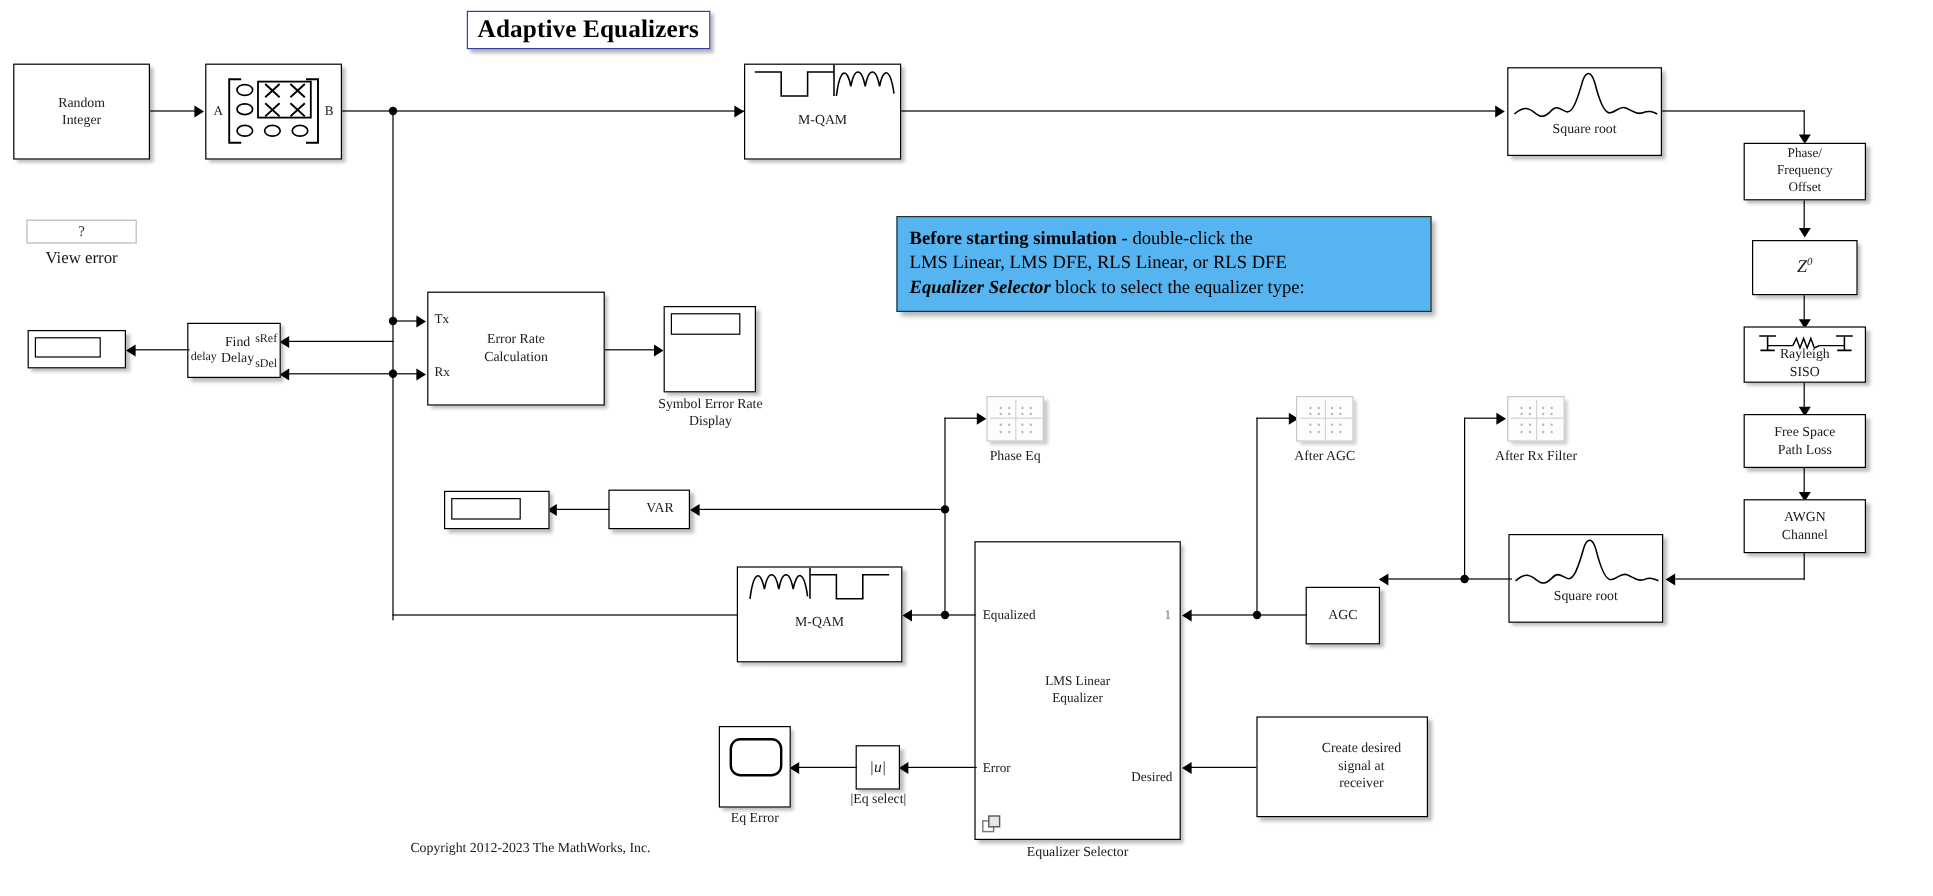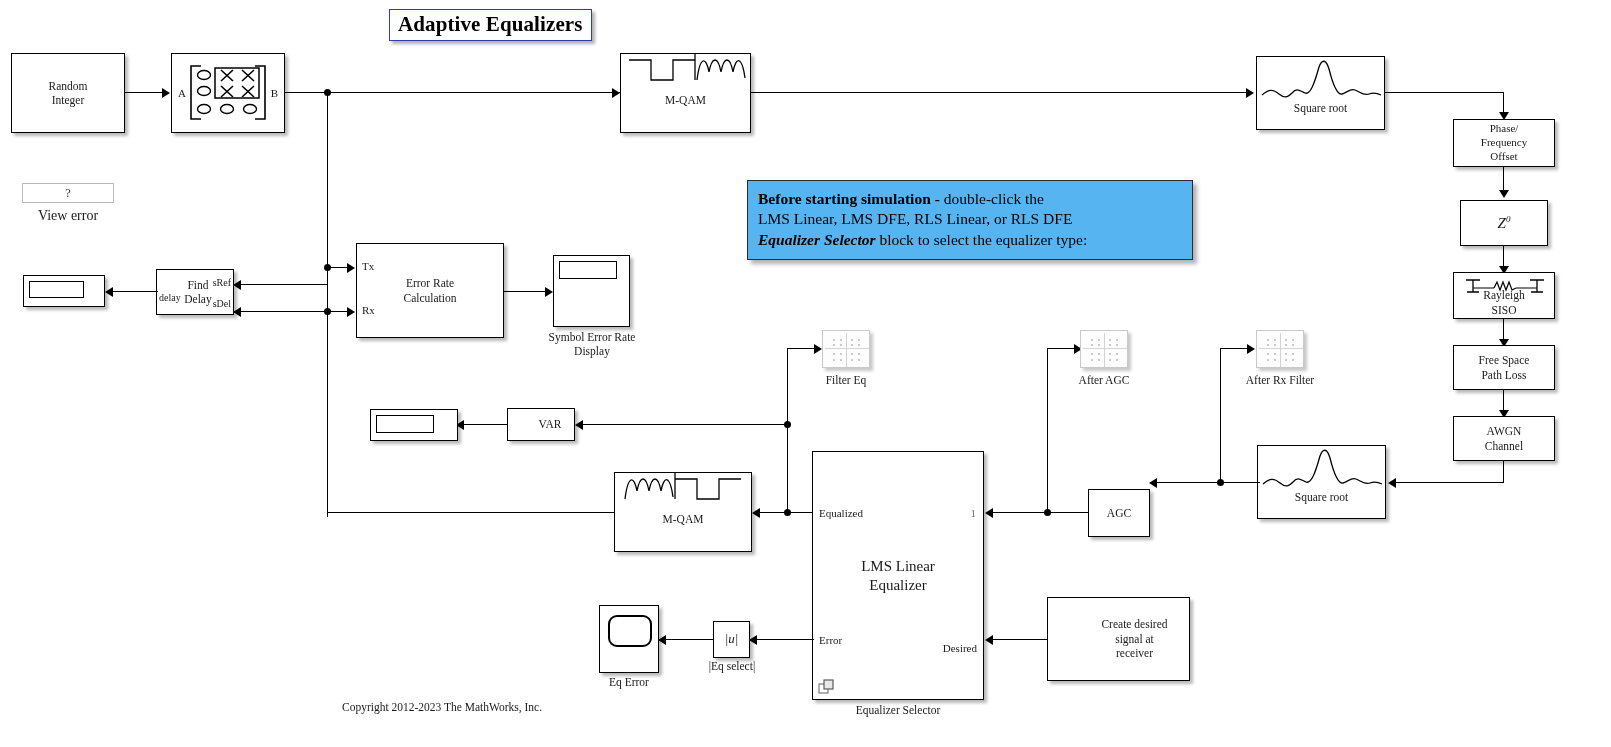--- a/index.html
+++ b/index.html
@@ -346,21 +346,21 @@
         <circle cx="11" cy="29" r="1"></circle>
           <circle cx="18" cy="29" r="1"></circle>
           <circle cx="29" cy="29" r="1"></circle>
           <circle cx="36" cy="29" r="1"></circle>
       </g>
     </svg>
   </div>
   <div class="cap" style="left:1040px; top:373px; width:128px;">After AGC</div>
 
   <div class="blk" style="left:812px; top:451px; width:172px; height:249px;">
-    <span class="lbl" style="font-size:15px;">LMS Linear
+    <span class="lbl" style="font-size:11px;">LMS Linear
 Equalizer</span>
     <span class="port" style="left:6px; top:55px;">Equalized</span>
     <span class="port" style="left:6px; top:182px;">Error</span>
     <span class="port port-gray" style="right:7px; top:55px;">1</span>
     <span class="port" style="right:6px; top:190px;">Desired</span>
     <svg class="variant-badge" style="left:5px; bottom:4px;" width="18" height="16" viewBox="0 0 18 16">
       <rect x="1" y="5" width="9" height="9" fill="#fff" stroke="#7a7a7a" stroke-width="1.2"></rect>
       <rect x="6" y="1" width="9" height="9" fill="#e8e8e8" stroke="#5a5a5a" stroke-width="1.2"></rect>
     </svg>
   </div>
@@ -393,21 +393,21 @@
           <circle cx="18" cy="23" r="1"></circle>
           <circle cx="29" cy="23" r="1"></circle>
           <circle cx="36" cy="23" r="1"></circle>
         <circle cx="11" cy="29" r="1"></circle>
           <circle cx="18" cy="29" r="1"></circle>
           <circle cx="29" cy="29" r="1"></circle>
           <circle cx="36" cy="29" r="1"></circle>
       </g>
     </svg>
   </div>
-  <div class="cap" style="left:782px; top:373px; width:128px;">Filter Eq</div>
+  <div class="cap" style="left:782px; top:373px; width:128px;">Phase Eq</div>
 
   <div class="blk" style="left:507px; top:408px; width:68px; height:33px;padding-left:18px;">
     <span class="lbl">VAR</span>
   </div>
   <div class="wire wh" style="left:463px; top:424px; width:45px;"></div>
   <div class="arrow ar-left" style="left:456px; top:420px;"></div>
 
   <div class="blk" style="left:370px; top:409px; width:88px; height:32px;">
     <div class="display-inner" style="left:5px; top:5px; width:58px; height:18px;"></div>
   </div>

